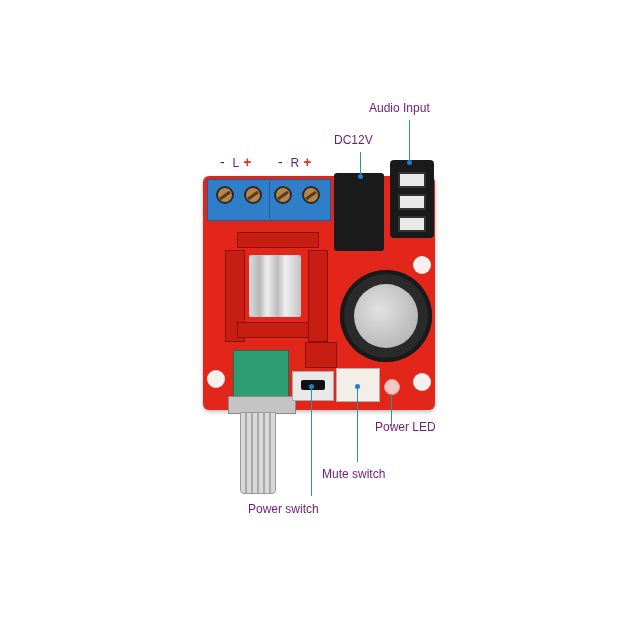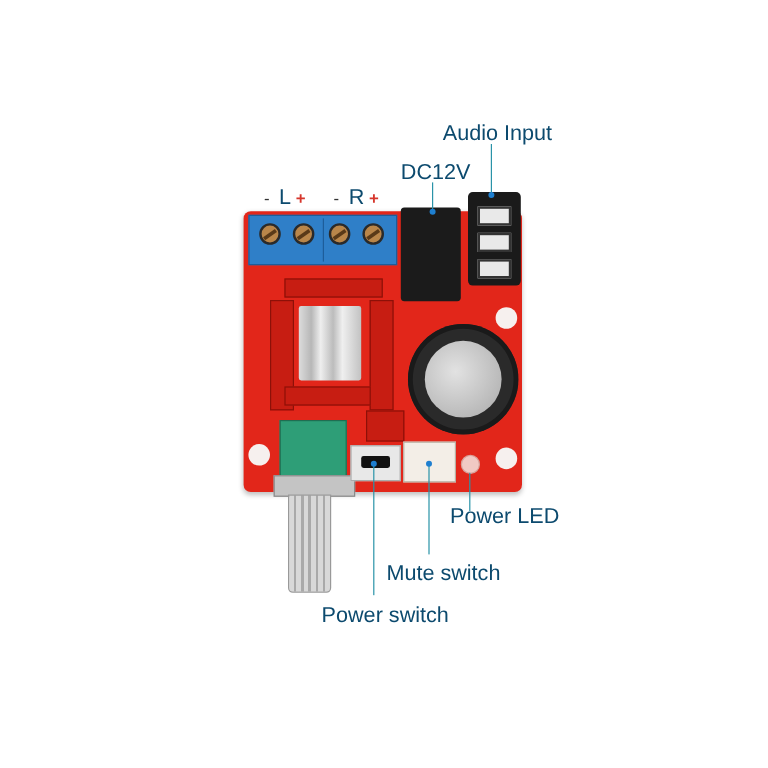--- a/index.html
+++ b/index.html
@@ -1,18 +1,18 @@
 <!DOCTYPE html>
 <html><head>
 <meta charset="utf-8">
 <style>
   html, body { margin:0; padding:0; }
   body { width:640px; height:640px; background:#ffffff; position:relative; overflow:hidden; font-family:"Liberation Sans", sans-serif; }
   .abs { position:absolute; }
-  .label { color:#0c4a6e; font-size:18px; white-space:nowrap; }
+  .label { color:#701a75; font-size:12px; white-space:nowrap; }
   .line { position:absolute; background:#2a93a8; width:1px; }
   .dot { position:absolute; width:5px; height:5px; border-radius:50%; background:#1e7fd0; }
   .board { position:absolute; left:203px; top:176px; width:232px; height:234px; background:#e2261a; border-radius:6px; box-shadow:0 2px 4px rgba(0,0,0,0.25); }
   .hole { position:absolute; width:18px; height:18px; border-radius:50%; background:#f6f0ee; }
   .terminal { position:absolute; left:207px; top:179px; width:122px; height:40px; background:#2f7fc8; border:1px solid #1d5d9a; }
   .screw { position:absolute; top:6px; width:18px; height:18px; border-radius:50%; background:#b9864a; border:2px solid #2a2a2a; box-sizing:border-box; }
   .screw::after { content:""; position:absolute; left:1px; top:6px; width:12px; height:3px; background:#5a3a18; transform:rotate(-35deg); }
   .term-div { position:absolute; top:2px; width:1px; height:36px; background:#1d5d9a; }
   .dcjack { position:absolute; left:334px; top:173px; width:50px; height:78px; background:#1b1b1b; border-radius:3px; }
   .audiojack { position:absolute; left:390px; top:160px; width:44px; height:78px; background:#1a1a1a; border-radius:4px; }
@@ -100,16 +100,16 @@
   <div class="line" style="left:360px;top:152px;height:24px;"></div>
   <div class="dot" style="left:358px;top:174px;"></div>
 
   <div class="abs label" style="left:375px;top:420px;">Power LED</div>
   <div class="line" style="left:391px;top:394px;height:32px;"></div>
 
   <div class="abs label" style="left:322px;top:467px;">Mute switch</div>
   <div class="line" style="left:357px;top:386px;height:76px;"></div>
   <div class="dot" style="left:355px;top:384px;"></div>
 
-  <div class="abs label" style="left:268px;top:502px;">Power switch</div>
+  <div class="abs label" style="left:248px;top:502px;">Power switch</div>
   <div class="line" style="left:311px;top:386px;height:110px;"></div>
   <div class="dot" style="left:309px;top:384px;"></div>
 </div>
 
 </body></html>

